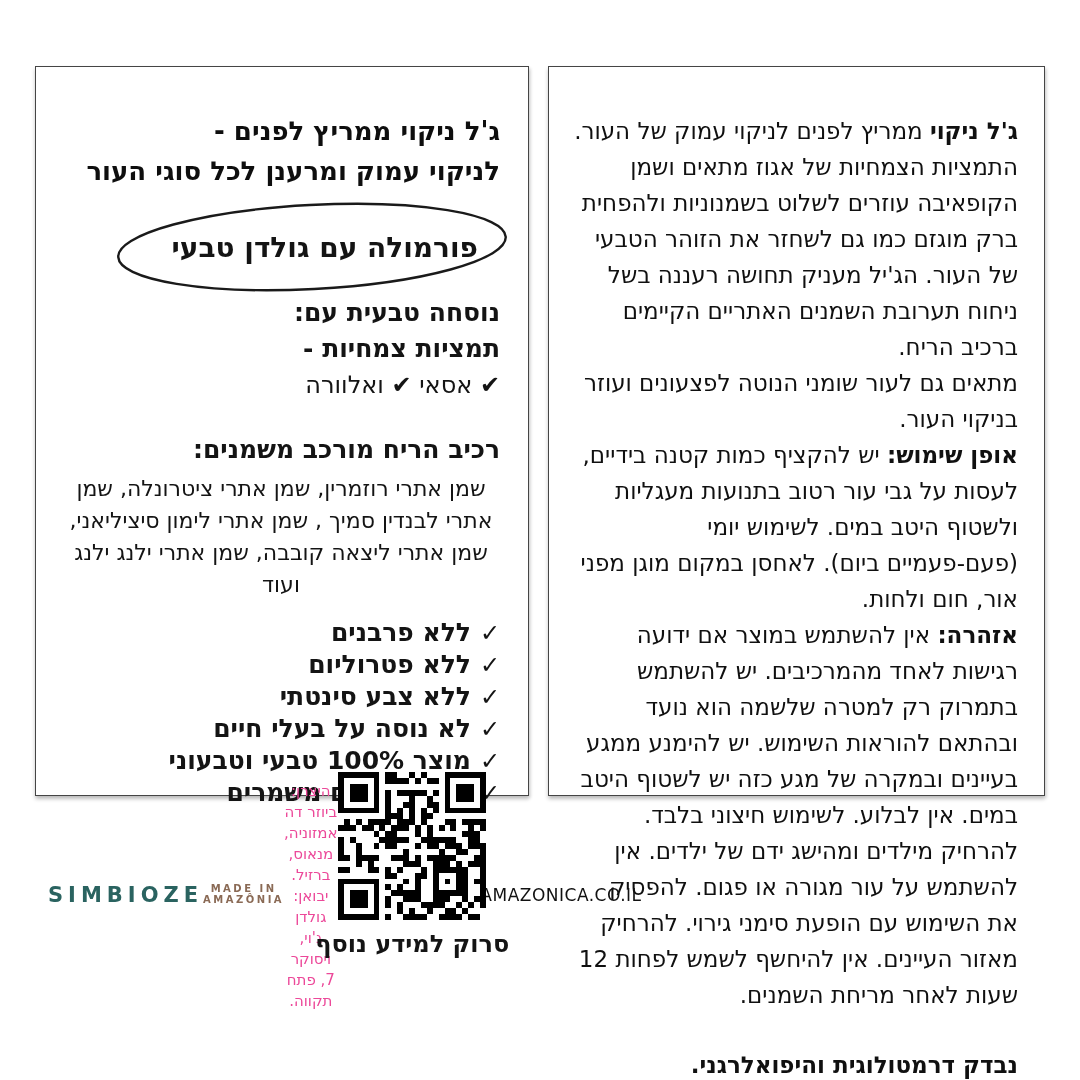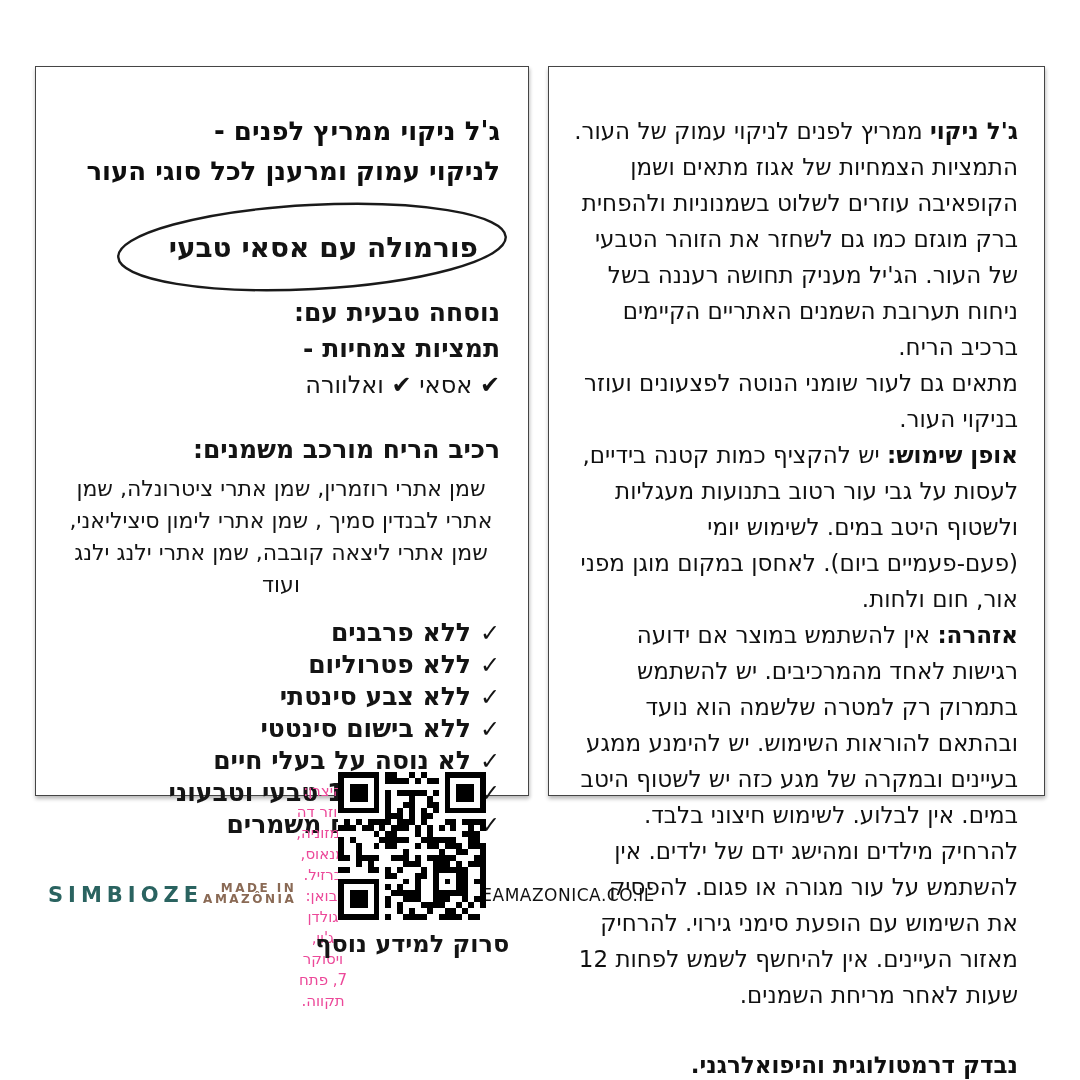--- a/index.html
+++ b/index.html
@@ -24,21 +24,21 @@
   .lp-scent-body{font-size:22px;line-height:32px;text-align:center;margin-top:6px;}
   .claims{margin-top:16px;}
   .claim{font-size:25px;font-weight:bold;line-height:31px;white-space:nowrap;}
   .claim .chk{font-weight:normal;margin-inline-end:9px;font-size:24px;}
 
   .bottom-row{position:absolute;left:12px;right:10px;top:703px;display:flex;direction:ltr;}
   .brand-col{width:55%;display:flex;flex-direction:row;align-items:center;text-align:center;}
   .qr-col{width:45%;display:flex;flex-direction:column;align-items:center;}
   .brand-icon{margin-top:16px;}
   .wordmark{margin-top:7px;font-size:21px;font-weight:bold;letter-spacing:5px;color:#2a6360;white-space:nowrap;}
-  .made-in{margin-top:6px;font-size:12px;letter-spacing:2.5px;color:#8a6a55;line-height:11px;font-weight:bold;text-align:right;}
+  .made-in{margin-top:6px;font-size:10px;letter-spacing:2.5px;color:#8a6a55;line-height:11px;font-weight:bold;}
   .mfg{direction:rtl;margin-top:11px;font-size:15px;line-height:21px;color:#ec4899;}
   .site{margin-top:7px;font-size:17px;letter-spacing:.5px;color:#111;white-space:nowrap;}
   .qr-box{margin-top:2px;width:148px;height:148px;}
   .qr-caption{direction:rtl;margin-top:10px;font-size:24px;font-weight:bold;}
 
   
   .rp-inner{direction:rtl;text-align:right;padding:46px 26px 0 24px;font-size:23px;line-height:36px;color:#101010;}
   .rp-inner p{margin:0;}
   .rp-footer{margin-top:34px;font-weight:bold;}
 </style>
@@ -49,35 +49,34 @@
   <div class="lp-inner">
     <div class="lp-title">
       <div>ג'ל ניקוי ממריץ לפנים -</div>
       <div>לניקוי עמוק ומרענן לכל סוגי העור</div>
     </div>
 
     <div class="badge-wrap">
       <svg class="badge-ellipse" viewBox="0 0 404 104">
         <ellipse cx="202" cy="52" rx="194" ry="42" transform="rotate(-3 202 52)" fill="none" stroke="#1a1a1a" stroke-width="2.4"></ellipse>
       </svg>
-      <div class="badge-text">פורמולה עם אסאי טבעי</div>
+      <div class="badge-text">פורמולה עם גולדן טבעי</div>
     </div>
 
     <div class="lp-sub">נוסחה טבעית עם:</div>
     <div class="lp-sub">תמציות צמחיות -</div>
     <div class="lp-extracts">✔ אסאי ✔ ואלוורה</div>
 
     <div class="lp-scent-head">רכיב הריח מורכב משמנים:</div>
     <div class="lp-scent-body">שמן אתרי רוזמרין, שמן אתרי ציטרונלה, שמן אתרי לבנדין סמיך , שמן אתרי לימון סיציליאני, שמן אתרי ליצאה קובבה, שמן אתרי ילנג ילנג ועוד</div>
 
     <div class="claims">
       <div class="claim"><span class="chk">✓</span><span>ללא פרבנים</span></div>
       <div class="claim"><span class="chk">✓</span><span>ללא פטרוליום</span></div>
       <div class="claim"><span class="chk">✓</span><span>ללא צבע סינטתי</span></div>
-      <div class="claim"><span class="chk">✓</span><span>ללא בישום סינטטי</span></div>
       <div class="claim"><span class="chk">✓</span><span>לא נוסה על בעלי חיים</span></div>
       <div class="claim"><span class="chk">✓</span><span>מוצר 100% טבעי וטבעוני</span></div>
       <div class="claim"><span class="chk">✓</span><span>ללא חומרים משמרים</span></div>
     </div>
 
     <div class="bottom-row">
       <div class="brand-col">
         <svg class="brand-icon" width="48" height="74" viewBox="0 0 48 74">
           <defs>
             <pattern id="diagstripes" width="6.5" height="6.5" patternTransform="rotate(48)" patternUnits="userSpaceOnUse">

